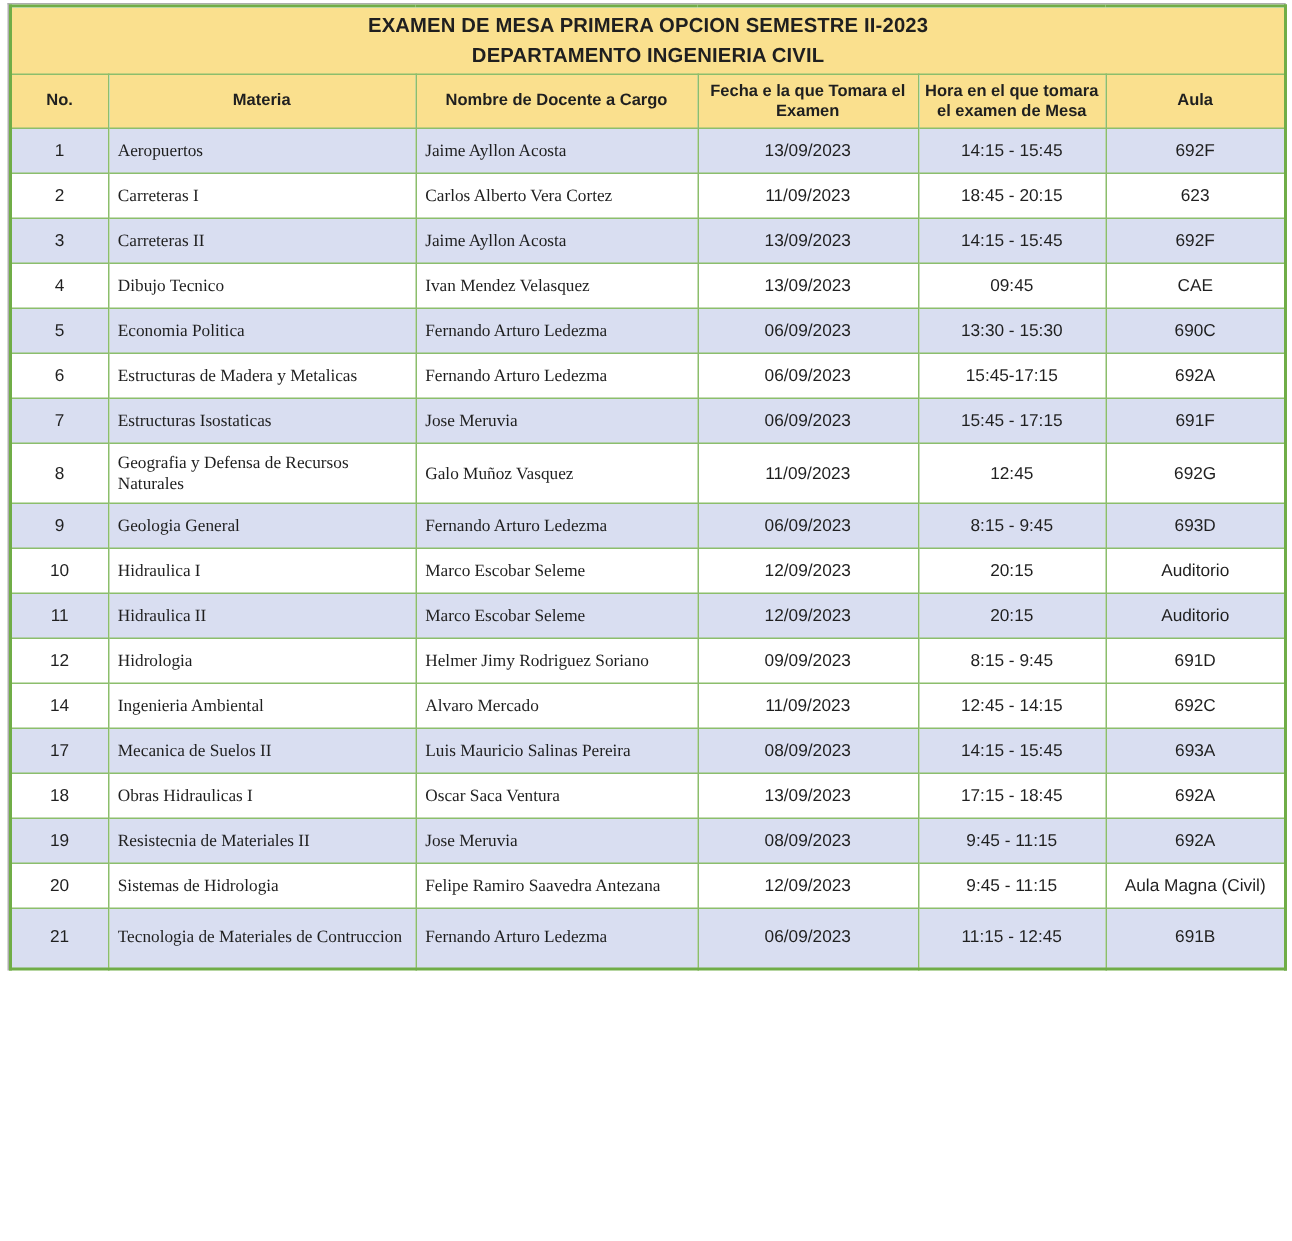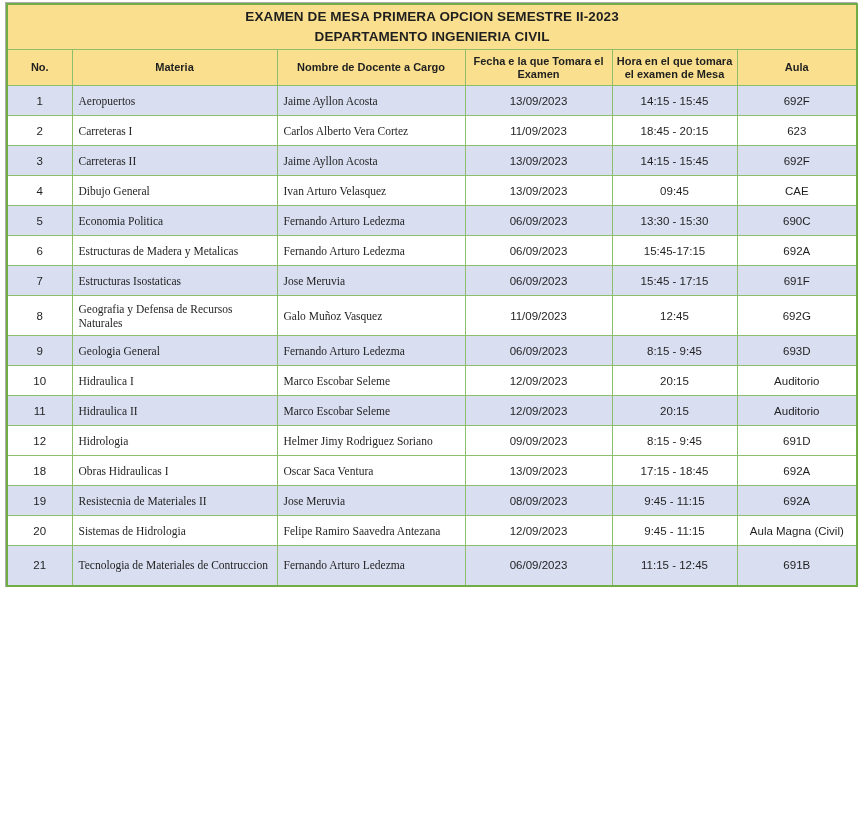--- a/index.html
+++ b/index.html
@@ -133,22 +133,22 @@
           <tr class="alt">
     <td class="c-no">3</td>
     <td class="c-mat">Carreteras II</td>
     <td class="c-doc">Jaime Ayllon Acosta</td>
     <td class="c-fecha">13/09/2023</td>
     <td class="c-hora">14:15 - 15:45</td>
     <td class="c-aula">692F</td>
   </tr>
           <tr>
     <td class="c-no">4</td>
-    <td class="c-mat">Dibujo General</td>
-    <td class="c-doc">Ivan Arturo Velasquez</td>
+    <td class="c-mat">Dibujo Tecnico</td>
+    <td class="c-doc">Ivan Mendez Velasquez</td>
     <td class="c-fecha">13/09/2023</td>
     <td class="c-hora">09:45</td>
     <td class="c-aula">CAE</td>
   </tr>
           <tr class="alt">
     <td class="c-no">5</td>
     <td class="c-mat">Economia Politica</td>
     <td class="c-doc">Fernando Arturo Ledezma</td>
     <td class="c-fecha">06/09/2023</td>
     <td class="c-hora">13:30 - 15:30</td>
@@ -204,20 +204,36 @@
   </tr>
           <tr>
     <td class="c-no">12</td>
     <td class="c-mat">Hidrologia</td>
     <td class="c-doc">Helmer Jimy Rodriguez Soriano</td>
     <td class="c-fecha">09/09/2023</td>
     <td class="c-hora">8:15 - 9:45</td>
     <td class="c-aula">691D</td>
   </tr>
           <tr>
+    <td class="c-no">14</td>
+    <td class="c-mat">Ingenieria Ambiental</td>
+    <td class="c-doc">Alvaro Mercado</td>
+    <td class="c-fecha">11/09/2023</td>
+    <td class="c-hora">12:45 - 14:15</td>
+    <td class="c-aula">692C</td>
+  </tr>
+          <tr class="alt">
+    <td class="c-no">17</td>
+    <td class="c-mat">Mecanica de Suelos II</td>
+    <td class="c-doc">Luis Mauricio Salinas Pereira</td>
+    <td class="c-fecha">08/09/2023</td>
+    <td class="c-hora">14:15 - 15:45</td>
+    <td class="c-aula">693A</td>
+  </tr>
+          <tr>
     <td class="c-no">18</td>
     <td class="c-mat">Obras Hidraulicas I</td>
     <td class="c-doc">Oscar Saca Ventura</td>
     <td class="c-fecha">13/09/2023</td>
     <td class="c-hora">17:15 - 18:45</td>
     <td class="c-aula">692A</td>
   </tr>
           <tr class="alt">
     <td class="c-no">19</td>
     <td class="c-mat">Resistecnia de Materiales II</td>

